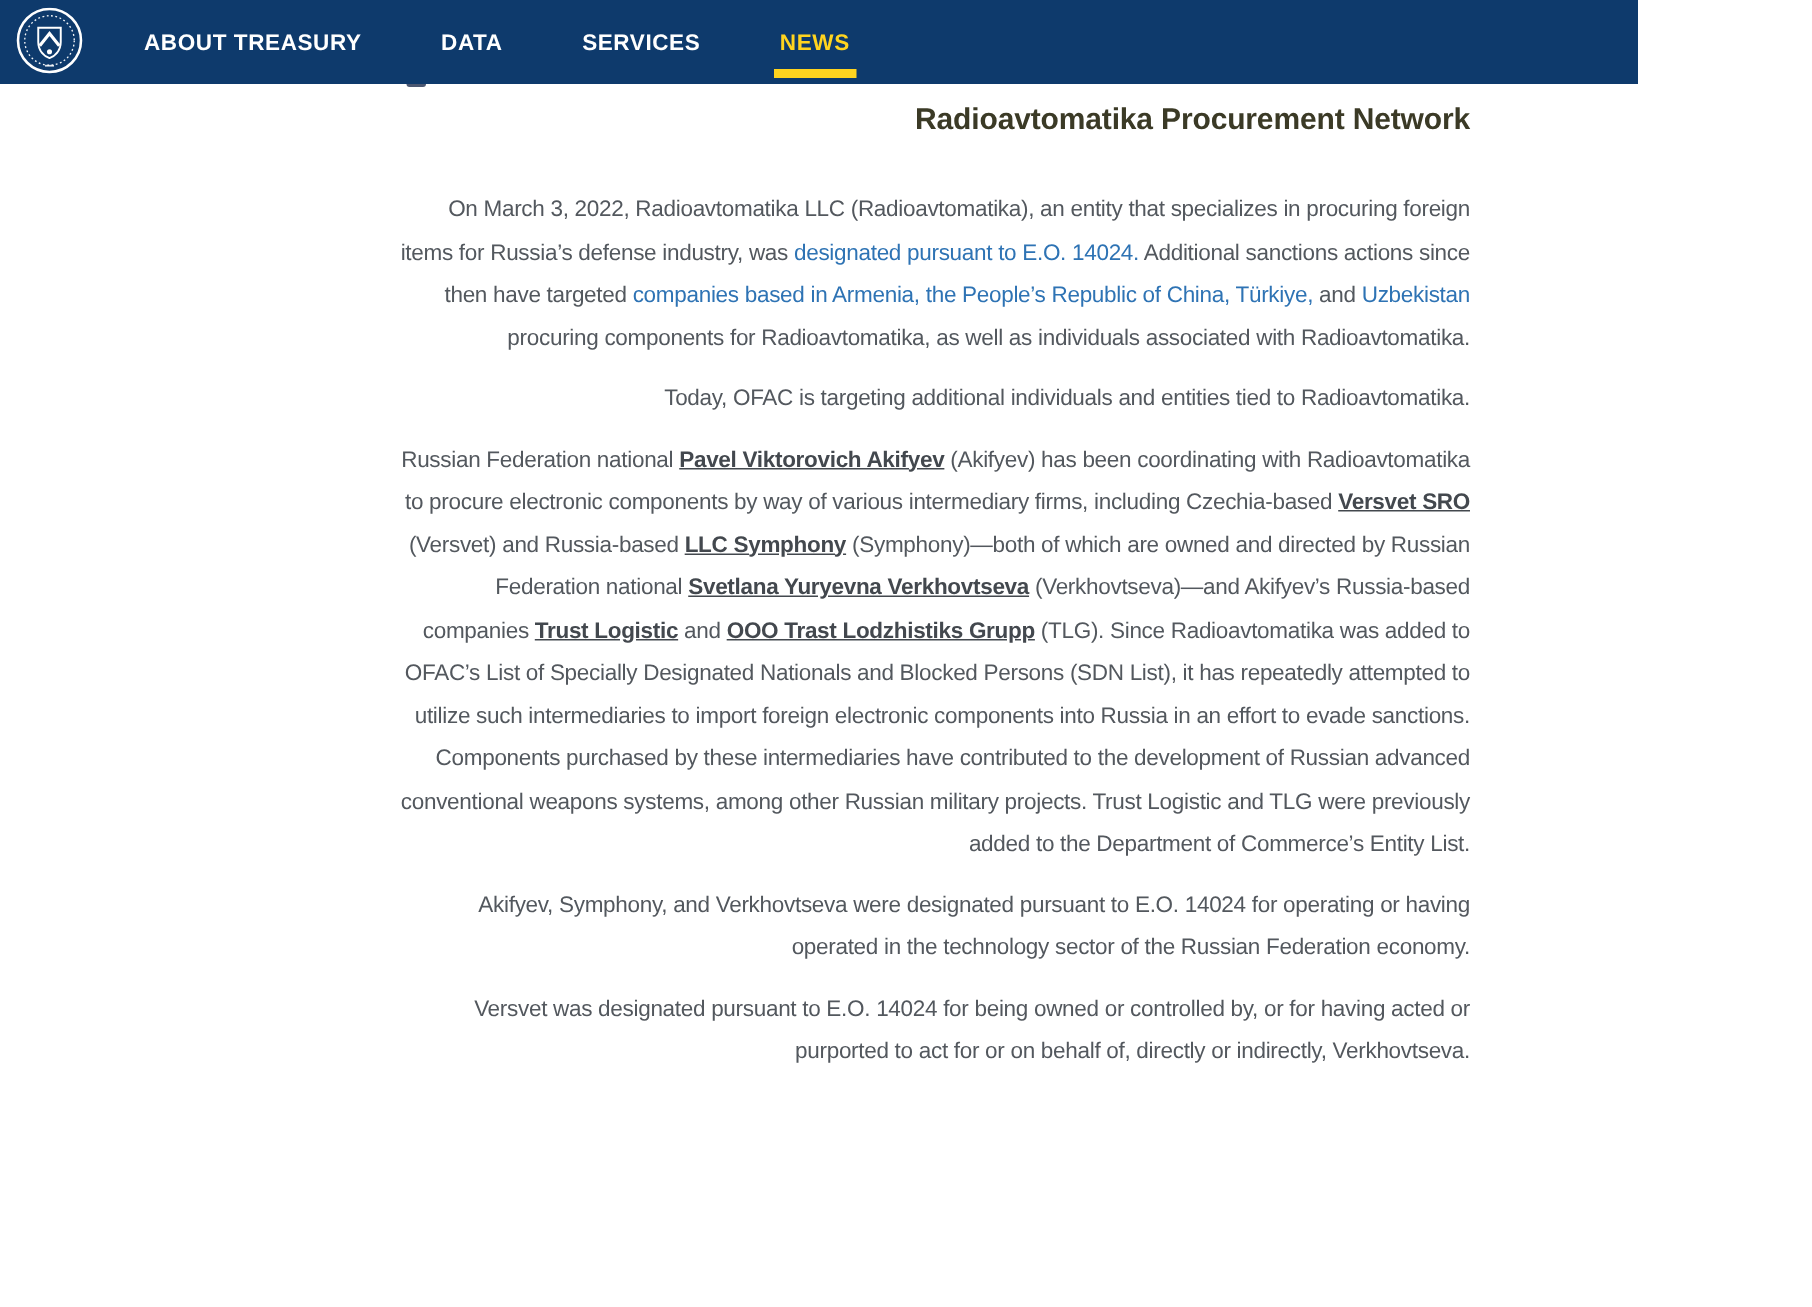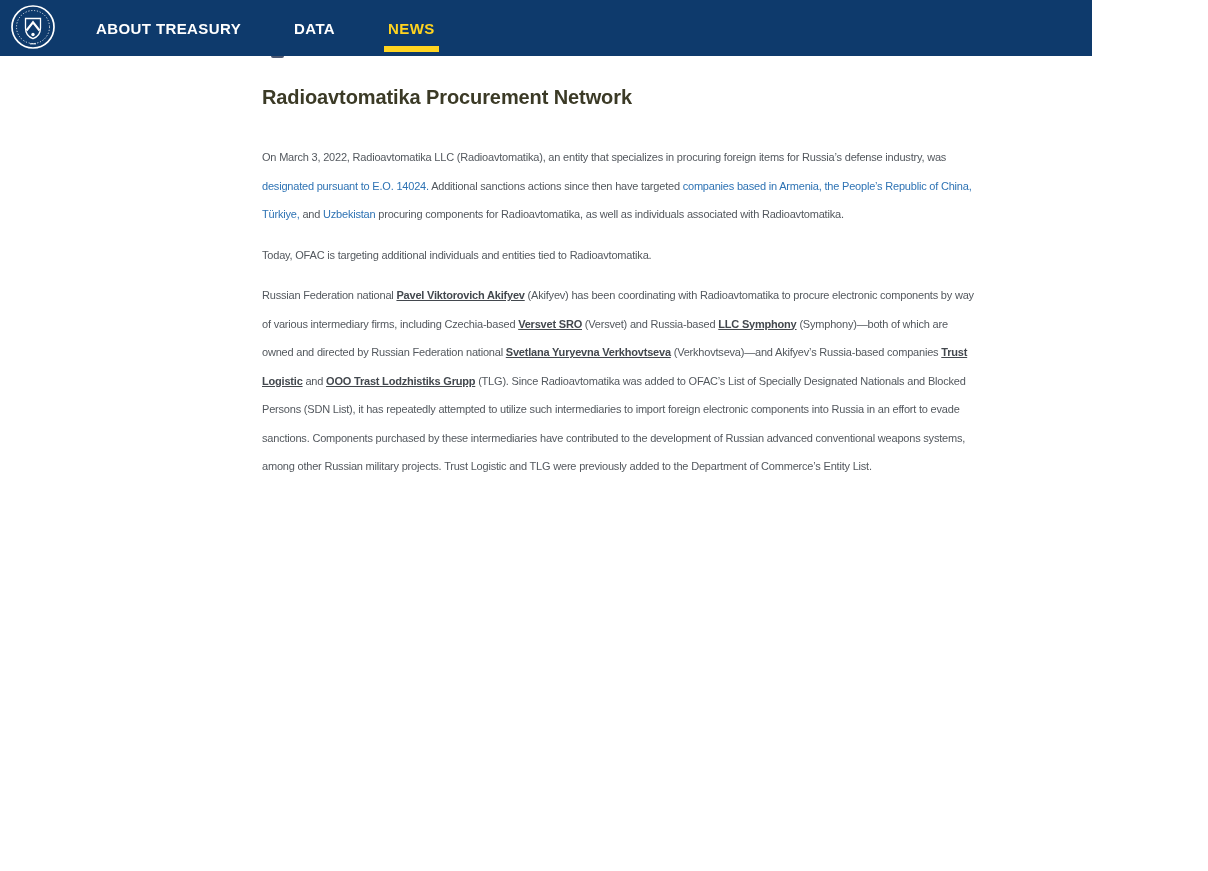--- a/index.html
+++ b/index.html
@@ -82,33 +82,34 @@
     background: #2c3a58;
     border-radius: 2px;
     opacity: 0.85;
     z-index: 1;
   }
 
   
   .article {
     position: absolute;
     left: 262px;
-    top: 86px;
+    top: 69px;
     width: 718px;
+    text-align: right;
   }
   .article-title {
     margin: 0 0 34px 0;
     font-size: 20px;
     font-weight: 700;
     color: var(--heading-text);
     letter-spacing: -0.1px;
   }
   .article-body p {
     margin: 12px 0 10px 0;
-    font-size: 11px;
+    font-size: 15px;
     line-height: 28.5px;
     letter-spacing: -0.2px;
     color: var(--body-text);
   }
   .article-body strong {
     font-weight: 700;
     color: var(--bold-text);
     text-decoration: underline;
   }
   .article-body a.link {
@@ -131,29 +132,34 @@
       <rect x="20" y="38.2" width="6" height="1.2" fill="#ffffff" opacity="0.85"></rect>
     </svg>
   </div>
   <nav class="nav-menu">
       <div class="nav-item">
         <span>ABOUT TREASURY</span>
       </div>
       <div class="nav-item">
         <span>DATA</span>
       </div>
+      <div class="nav-item">
+        <span>SERVICES</span>
+      </div>
       <div class="nav-item active">
         <span>NEWS</span>
         <span class="underline"></span>
       </div>
     </nav>
 </header>
 
 <div class="clip-frag"></div>
 
 <main class="article">
   <h2 class="article-title">Radioavtomatika Procurement Network</h2>
   <div class="article-body">
       <p><span>On March 3, 2022, Radioavtomatika LLC (Radioavtomatika), an entity that specializes in procuring foreign items for Russia’s defense industry, was </span><a href="#" class="link">designated pursuant to E.O. 14024.</a><span> Additional sanctions actions since then have targeted </span><a href="#" class="link">companies based in Armenia,</a><span> </span><a href="#" class="link">the People’s Republic of China,</a><span> </span><a href="#" class="link">Türkiye,</a><span> and </span><a href="#" class="link">Uzbekistan</a><span> procuring components for Radioavtomatika, as well as individuals associated with Radioavtomatika.</span></p>
       <p><span>Today, OFAC is targeting additional individuals and entities tied to Radioavtomatika.</span></p>
       <p><span>Russian Federation national </span><strong>Pavel Viktorovich Akifyev</strong><span> (Akifyev) has been coordinating with Radioavtomatika to procure electronic components by way of various intermediary firms, including Czechia-based </span><strong>Versvet SRO</strong><span> (Versvet) and Russia-based </span><strong>LLC Symphony</strong><span> (Symphony)—both of which are owned and directed by Russian Federation national </span><strong>Svetlana Yuryevna Verkhovtseva</strong><span> (Verkhovtseva)—and Akifyev’s Russia-based companies </span><strong>Trust Logistic</strong><span> and </span><strong>OOO Trast Lodzhistiks Grupp</strong><span> (TLG). Since Radioavtomatika was added to OFAC’s List of Specially Designated Nationals and Blocked Persons (SDN List), it has repeatedly attempted to utilize such intermediaries to import foreign electronic components into Russia in an effort to evade sanctions. Components purchased by these intermediaries have contributed to the development of Russian advanced conventional weapons systems, among other Russian military projects. Trust Logistic and TLG were previously added to the Department of Commerce’s Entity List.</span></p>
+      <p><span>Akifyev, Symphony, and Verkhovtseva were designated pursuant to E.O. 14024 for operating or having operated in the technology sector of the Russian Federation economy.</span></p>
+      <p><span>Versvet was designated pursuant to E.O. 14024 for being owned or controlled by, or for having acted or purported to act for or on behalf of, directly or indirectly, Verkhovtseva.</span></p>
     </div>
 </main>
 
 </body></html>

